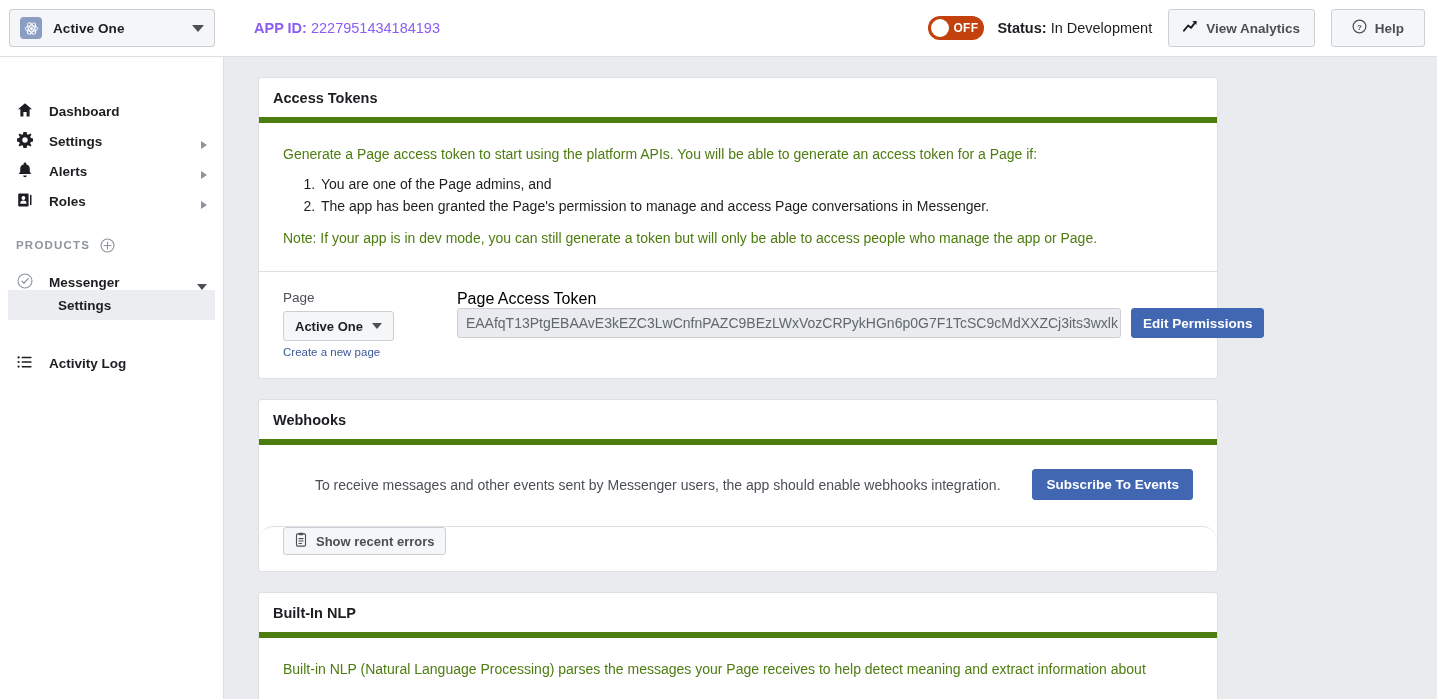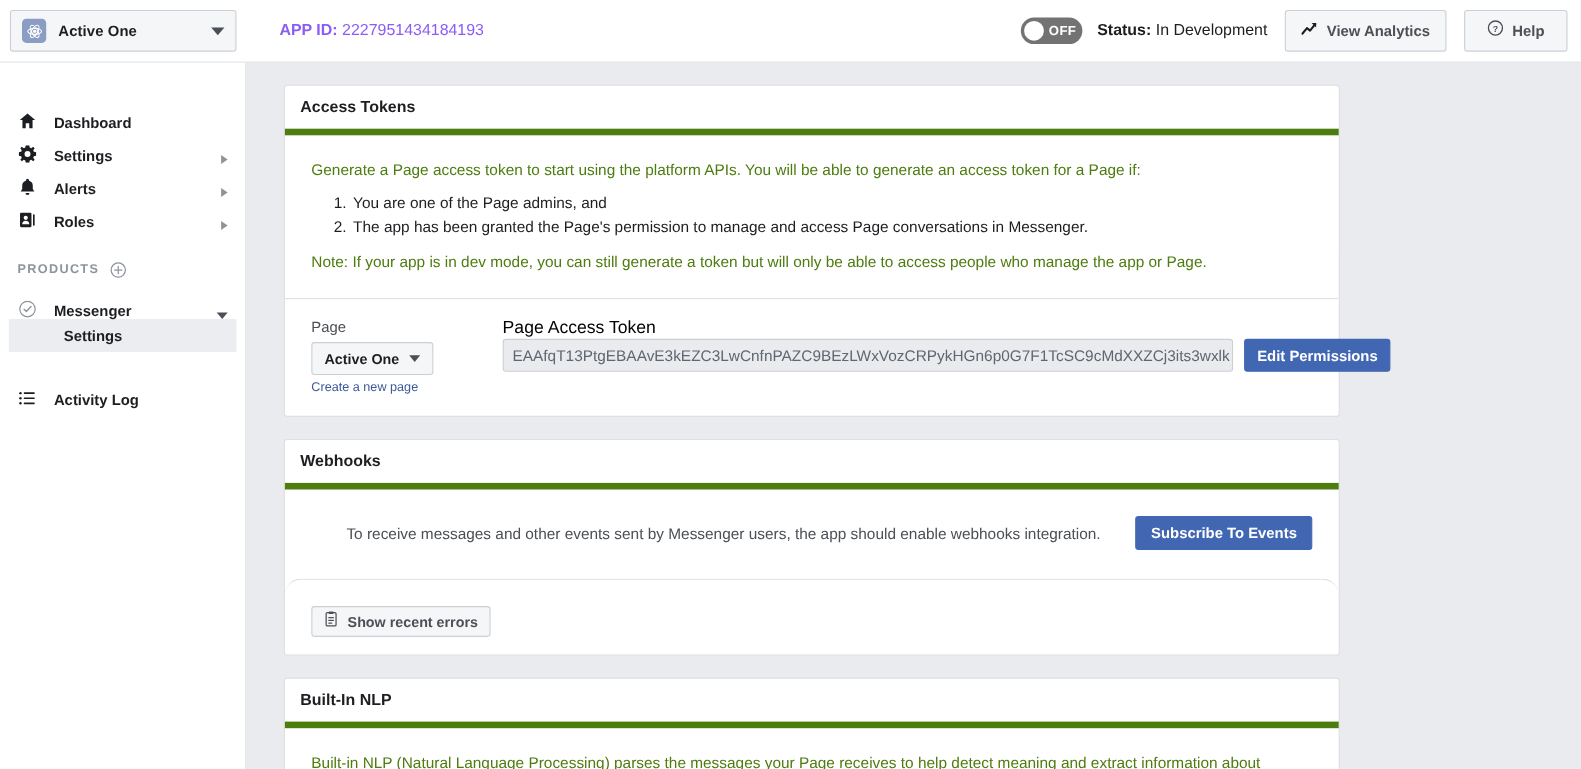--- a/index.html
+++ b/index.html
@@ -60,21 +60,21 @@
   }
   #appid .lbl { font-weight: bold; }
 
   #top-right {
     margin-left: auto;
     display: flex; align-items: center;
     padding-right: 12px;
   }
   .toggle {
     width: 56px; height: 24px; border-radius: 12px;
-    background: #737373;
+    background: #c2410c;
     display: flex; align-items: center;
     position: relative; cursor: pointer; flex: none;
   }
   .toggle .knob {
     width: 18px; height: 18px; border-radius: 50%;
     background: #fff; margin-left: 3px; flex: none;
   }
   .toggle .tlabel {
     color: #fff; font-size: 12px; font-weight: bold;
     margin-left: 4px; letter-spacing: .3px;
@@ -242,21 +242,21 @@
   #edit-perm { margin-left: 10px; }
 
   
   .wh-row {
     padding: 24px 24px 26px 24px;
     display: flex; align-items: center; text-align: center;
   }
   .wh-row .para { flex: 1 1 auto; color: #4b4f56; }
   .wh-footer {
     border-top: 1px solid #dddfe2;
-    padding: 24px 24px 16px 24px;
+    padding: 0 24px 16px 24px;
     border-radius: 15px;
   }
   .btn-secondary {
     border: 1px solid #ccd0d5; border-radius: 3px;
     background: #f5f6f7;
     height: 28px; padding: 0 10px;
     display: inline-flex; align-items: center; gap: 8px;
     cursor: pointer;
   }
   .btn-secondary .txt {

